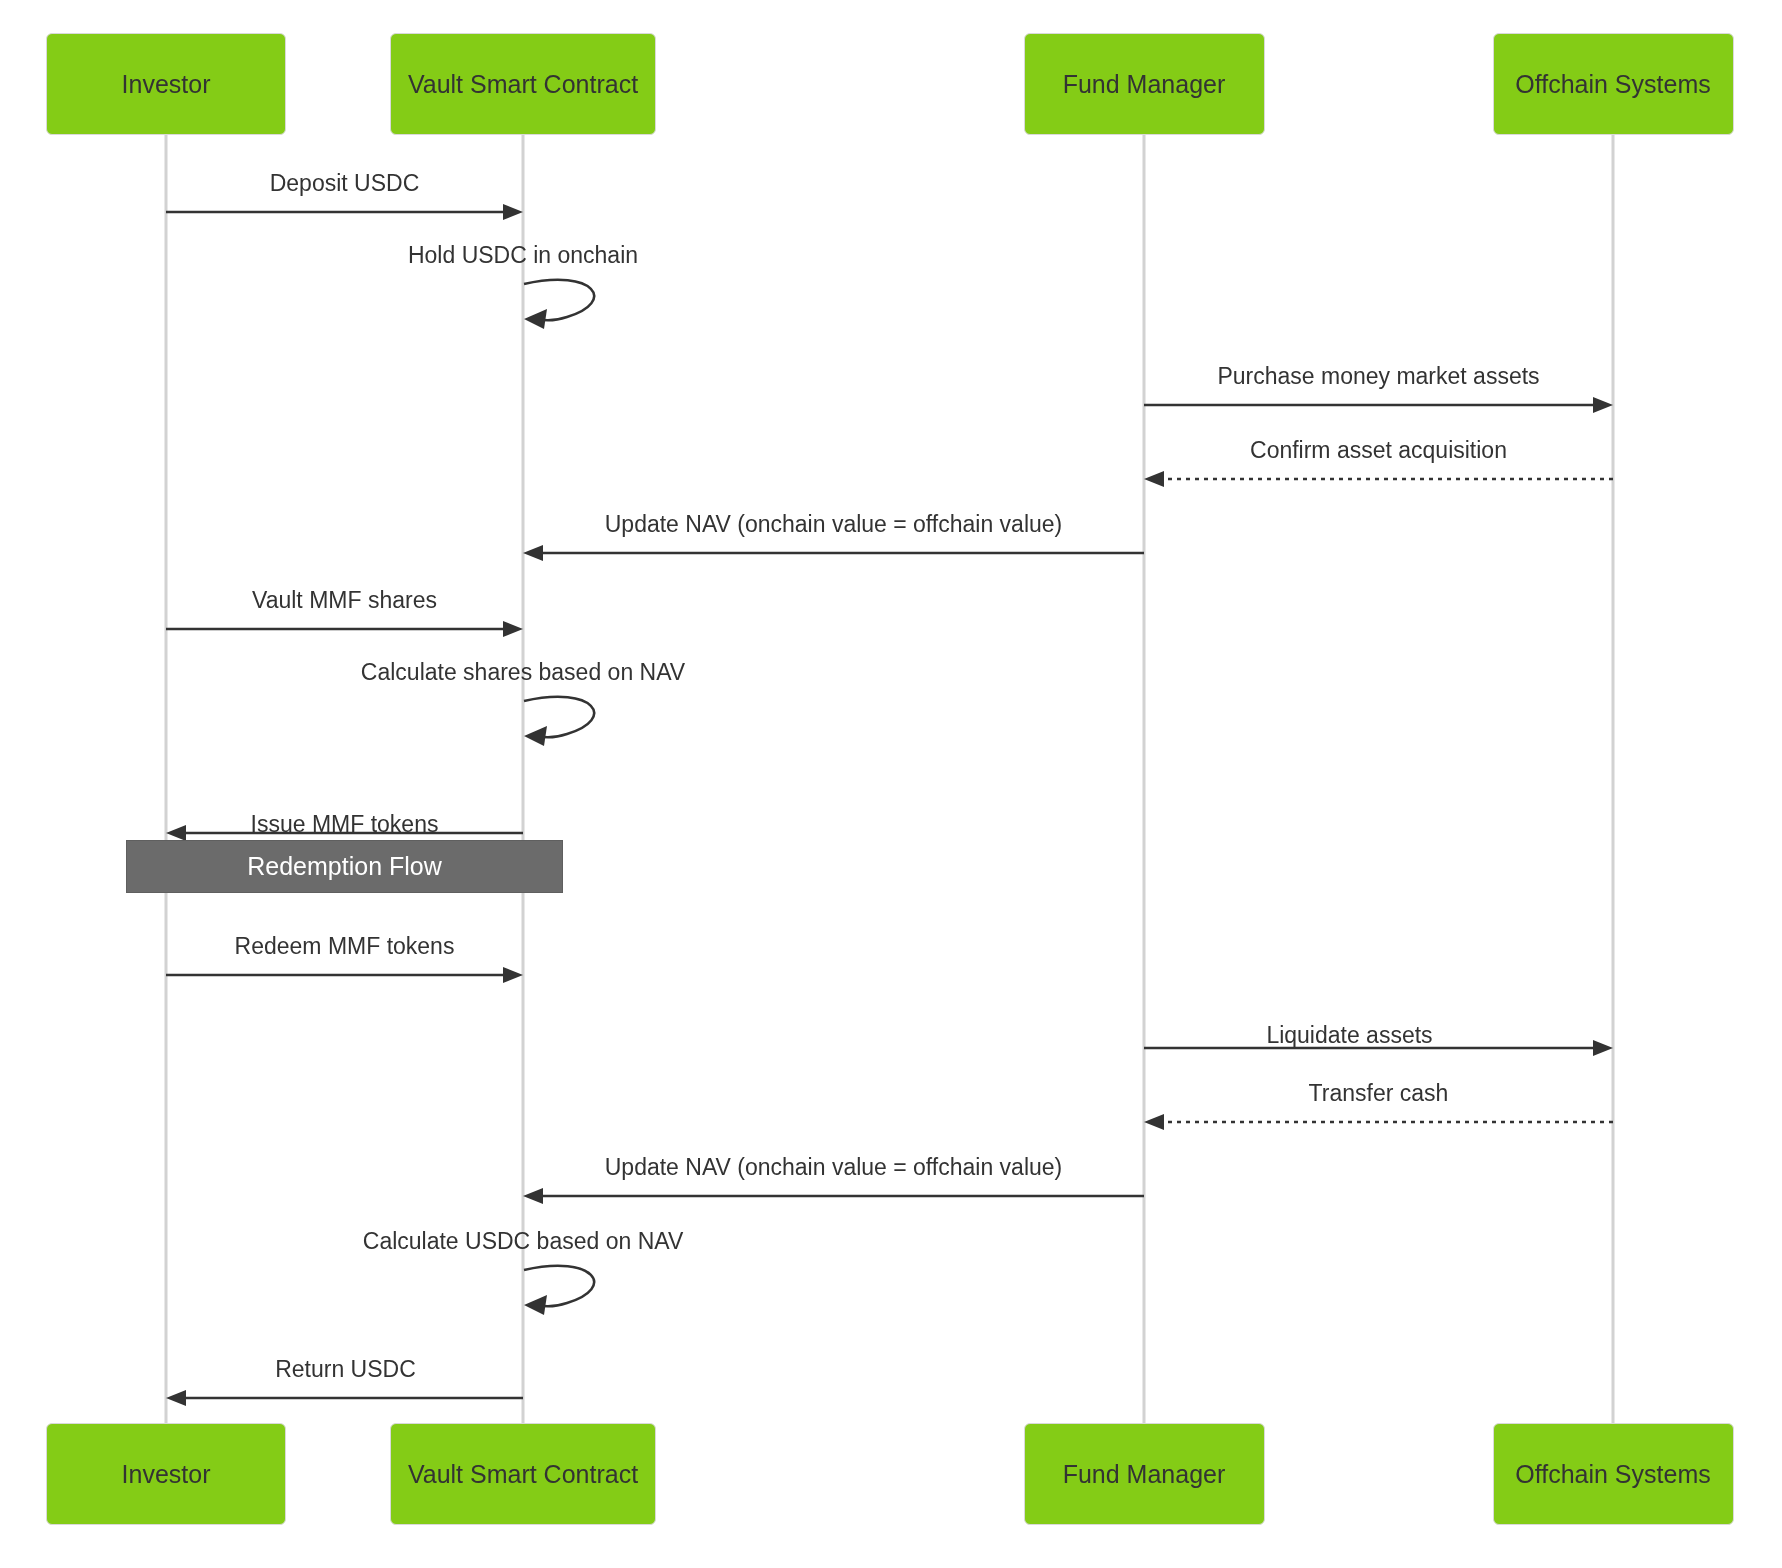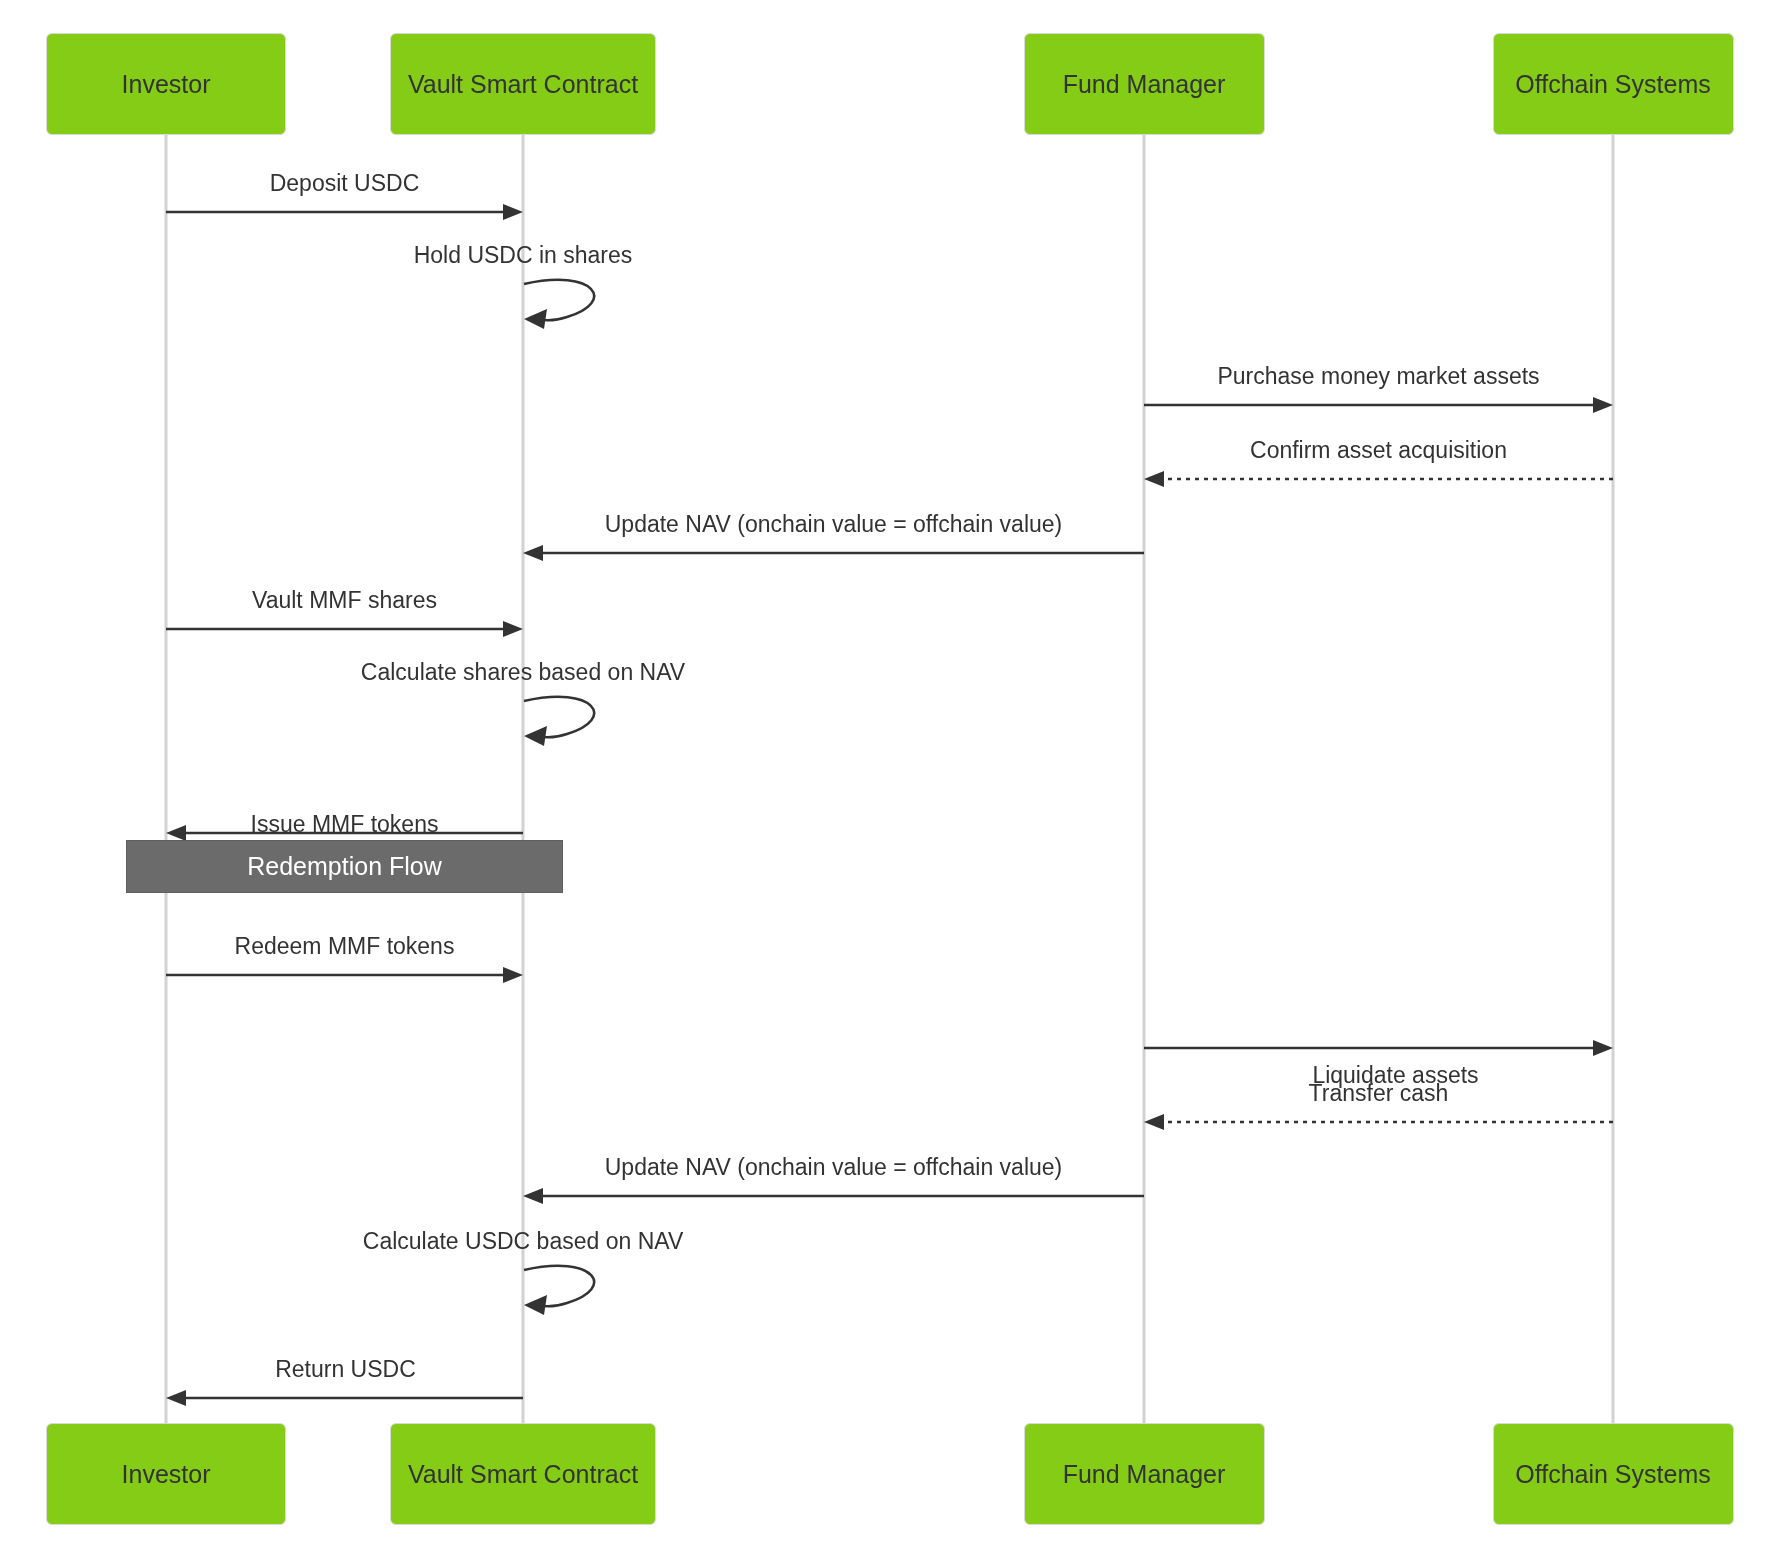--- a/index.html
+++ b/index.html
@@ -92,28 +92,28 @@
   <div id="nodes">
       <div class="actor" style="left: 46px; top: 33px; width: 240px; height: 102px;">Investor</div>
       <div class="actor" style="left: 46px; top: 1423px; width: 240px; height: 102px;">Investor</div>
       <div class="actor" style="left: 390px; top: 33px; width: 266px; height: 102px;">Vault Smart Contract</div>
       <div class="actor" style="left: 390px; top: 1423px; width: 266px; height: 102px;">Vault Smart Contract</div>
       <div class="actor" style="left: 1023.5px; top: 33px; width: 241px; height: 102px;">Fund Manager</div>
       <div class="actor" style="left: 1023.5px; top: 1423px; width: 241px; height: 102px;">Fund Manager</div>
       <div class="actor" style="left: 1492.5px; top: 33px; width: 241px; height: 102px;">Offchain Systems</div>
       <div class="actor" style="left: 1492.5px; top: 1423px; width: 241px; height: 102px;">Offchain Systems</div>
       <div class="msg-label" style="left: 166px; top: 168px; width: 357px;">Deposit USDC</div>
-      <div class="msg-label" style="left: 223px; top: 240px; width: 600px;">Hold USDC in shares</div>
+      <div class="msg-label" style="left: 223px; top: 240px; width: 600px;">Hold USDC in onchain</div>
       <div class="msg-label" style="left: 1144px; top: 361px; width: 469px;">Purchase money market assets</div>
       <div class="msg-label" style="left: 1144px; top: 435px; width: 469px;">Confirm asset acquisition</div>
       <div class="msg-label" style="left: 523px; top: 509px; width: 621px;">Update NAV (onchain value = offchain value)</div>
       <div class="msg-label" style="left: 166px; top: 585px; width: 357px;">Vault MMF shares</div>
       <div class="msg-label" style="left: 223px; top: 657px; width: 600px;">Calculate shares based on NAV</div>
       <div class="msg-label" style="left: 166px; top: 789px; width: 357px; margin-top: 20px;">Issue MMF tokens</div>
       <div class="divider" style="left: 126px; top: 840px; width: 437px; height: 53px;">Redemption Flow</div>
       <div class="msg-label" style="left: 166px; top: 931px; width: 357px;">Redeem MMF tokens</div>
-      <div class="msg-label" style="left: 1144px; top: 1060px; width: 411px; padding-left: 46px;">Liquidate assets</div>
+      <div class="msg-label" style="left: 1144px; top: 1020px; width: 411px;">Liquidate assets</div>
       <div class="msg-label" style="left: 1144px; top: 1078px; width: 469px;">Transfer cash</div>
       <div class="msg-label" style="left: 523px; top: 1152px; width: 621px;">Update NAV (onchain value = offchain value)</div>
       <div class="msg-label" style="left: 223px; top: 1226px; width: 600px; text-align: center;">Calculate USDC based on NAV</div>
       <div class="msg-label" style="left: 166px; top: 1354px; width: 359px;">Return USDC</div>
     </div>
 </div>
 
 </body></html>

